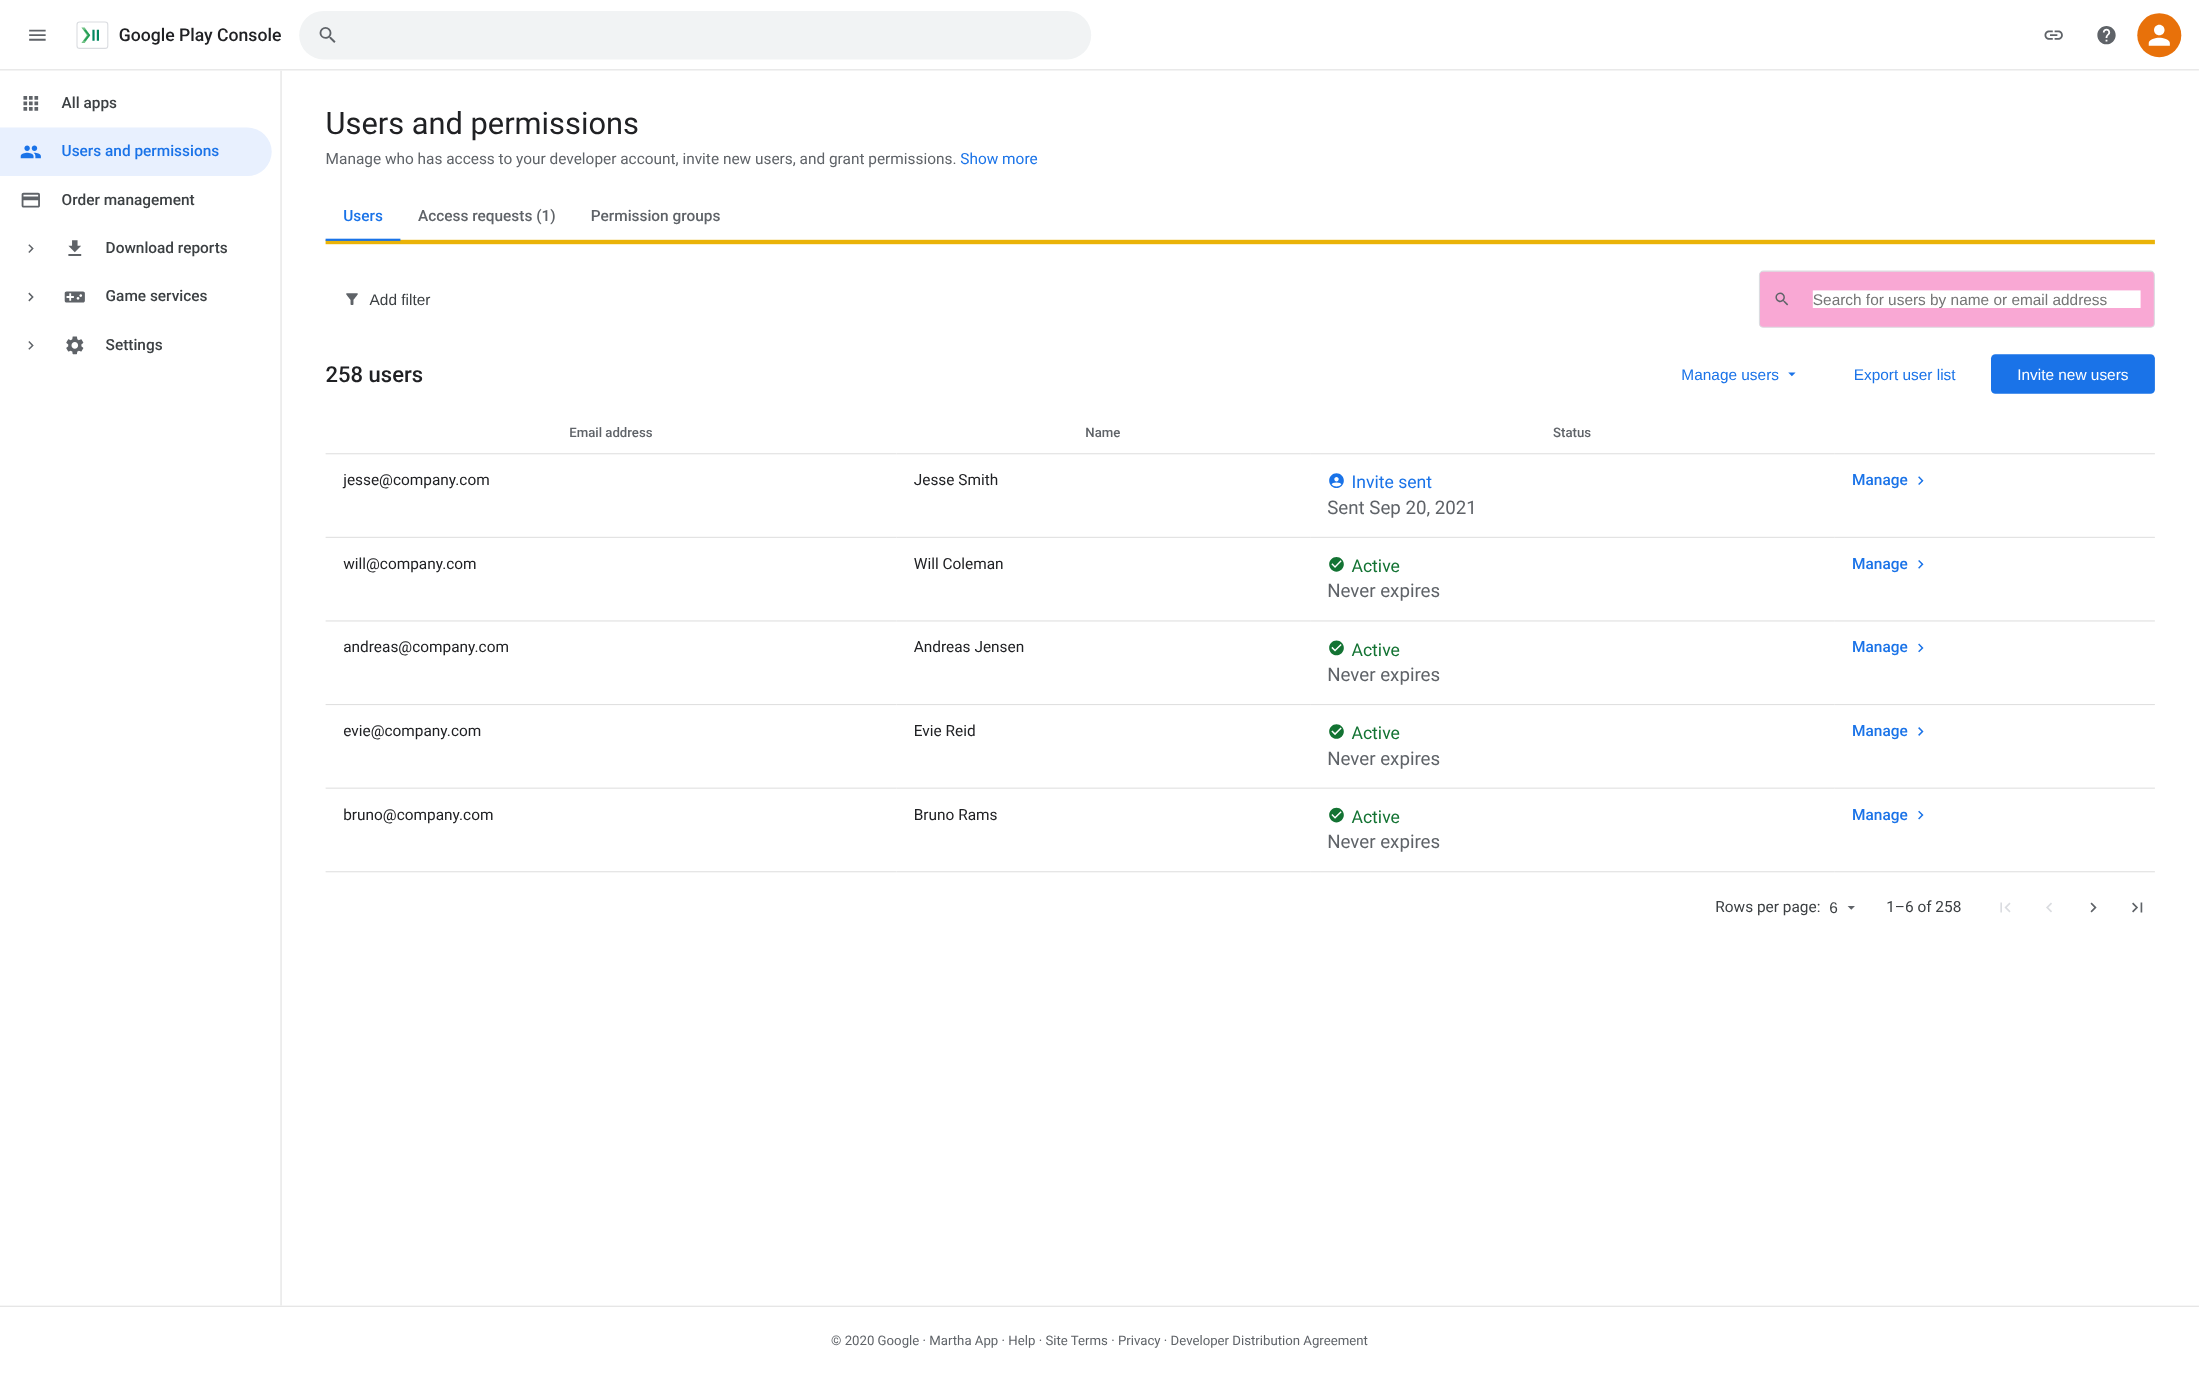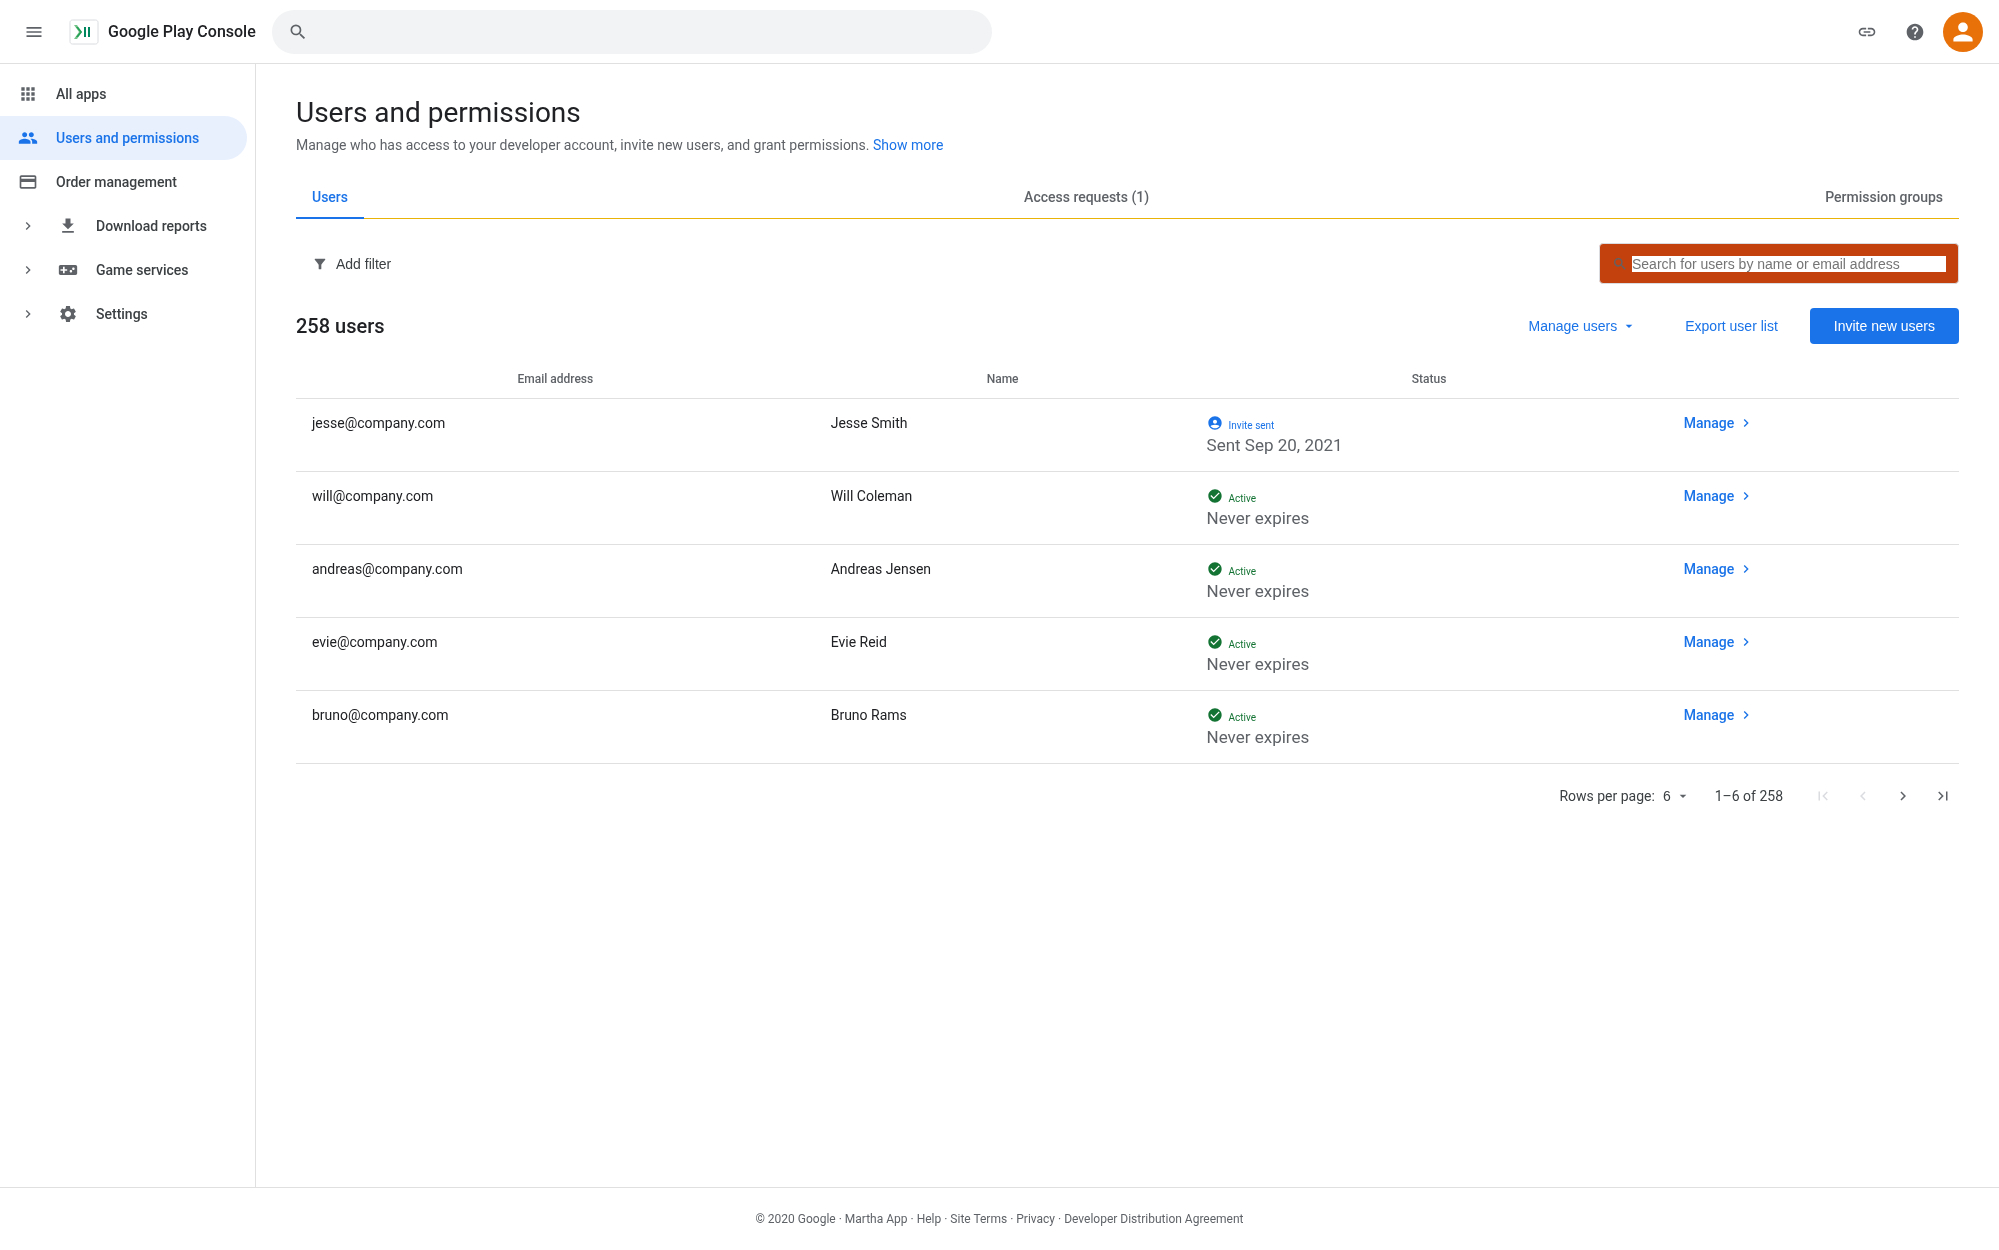--- a/index.html
+++ b/index.html
@@ -28,44 +28,44 @@
     .sidebar-item.active { background: #e8f0fe; color: #1a73e8; }
     .sidebar-item.active .sidebar-icon { color: #1a73e8; }
     .sidebar-icon { font-size: 20px; color: #5f6368; min-width: 24px; display: flex; align-items: center; justify-content: center; }
 
     
     .page-title { font-size: 28px; font-weight: 400; color: #202124; margin-bottom: 8px; }
     .page-subtitle { font-size: 14px; color: #5f6368; margin-bottom: 24px; }
     .page-subtitle a { color: #1a73e8; text-decoration: none; }
 
     
-    .tabs { display: flex; border-bottom: 1px solid #eab308; margin-bottom: 24px; gap: 0; justify-content: space-between; }
+    .tabs { display: flex; border-bottom: 4px solid #eab308; margin-bottom: 24px; gap: 0; }
     .tab { padding: 12px 16px; cursor: pointer; font-size: 14px; font-weight: 500; color: #5f6368; border-bottom: 2px solid transparent; margin-bottom: -1px; white-space: nowrap; }
     .tab.active { color: #1a73e8; border-bottom: 2px solid #1a73e8; }
 
     
     .filter-search-row { display: flex; align-items: center; margin-bottom: 24px; gap: 16px; }
     .filter-btn { display: flex; align-items: center; gap: 8px; padding: 8px 16px; border: none; background: none; cursor: pointer; color: #3c4043; font-size: 14px; border-radius: 4px; }
-    .search-users { margin-left: auto; display: flex; align-items: center; background: #c2410c; border: 1px solid #dadce0; border-radius: 4px; padding: 0 12px; height: 41px; gap: 4px; min-width: 360px; }
+    .search-users { margin-left: auto; display: flex; align-items: center; background: #f9a8d4; border: 1px solid #dadce0; border-radius: 4px; padding: 0 12px; height: 52px; gap: 20px; min-width: 360px; }
     .search-users input { border: none; outline: none; font-size: 14px; color: #202124; flex: 1; }
 
     
     .users-header-row { display: flex; align-items: center; margin-bottom: 16px; gap: 28px; }
     .users-count { font-size: 20px; font-weight: 500; color: #202124; }
     .users-actions { margin-left: auto; display: flex; align-items: center; gap: 16px; }
     .manage-btn { display: flex; align-items: center; gap: 4px; padding: 8px 16px; background: none; border: none; cursor: pointer; color: #1a73e8; font-size: 14px; font-weight: 500; border-radius: 4px; }
     .export-btn { padding: 8px 16px; background: none; border: none; cursor: pointer; color: #1a73e8; font-size: 14px; font-weight: 500; border-radius: 4px; }
     .invite-btn { padding: 10px 24px; background: #1a73e8; border: none; cursor: pointer; color: #fff; font-size: 14px; font-weight: 500; border-radius: 4px; }
 
     
     .users-table { width: 100%; border-collapse: collapse; }
     .users-table th { text-align: center; padding: 12px 16px; font-size: 12px; font-weight: 500; color: #5f6368; border-bottom: 1px solid #e0e0e0; }
     .users-table td { padding: 16px 16px; font-size: 14px; color: #202124; border-bottom: 1px solid #e0e0e0; vertical-align: top; }
     .status-cell { display: flex; flex-direction: column; gap: 2px; }
-    .status-line { display: flex; align-items: flex-end; gap: 6px; font-size: 10px; }
+    .status-line { display: flex; align-items: flex-start; gap: 6px; font-size: 16px; }
     .status-sub { font-size: 17px; color: #5f6368; margin-top: 2px; }
     .manage-link { color: #1a73e8; text-decoration: none; font-weight: 500; display: flex; align-items: center; gap: 4px; white-space: nowrap; }
 
     
     .pagination-row { display: flex; align-items: center; justify-content: flex-end; padding: 16px 0; gap: 8px; }
     .rows-per-page { display: flex; align-items: center; gap: 8px; font-size: 14px; color: #3c4043; }
     .rows-select { border: none; background: none; font-size: 14px; color: #3c4043; cursor: pointer; display: flex; align-items: center; gap: 4px; }
     .pagination-info { font-size: 14px; color: #3c4043; margin: 0 16px; }
     .page-btn { background: none; border: none; cursor: pointer; width: 32px; height: 32px; border-radius: 50%; display: flex; align-items: center; justify-content: center; color: #5f6368; font-size: 18px; }
     .page-btn:disabled { color: #dadce0; cursor: default; }

